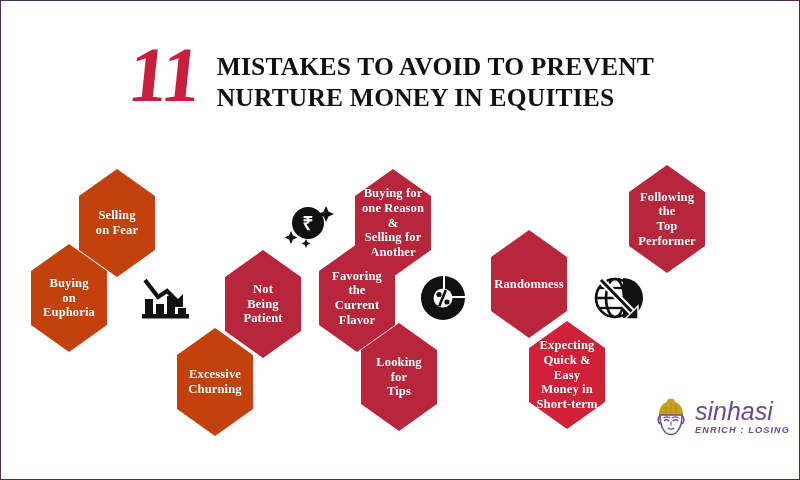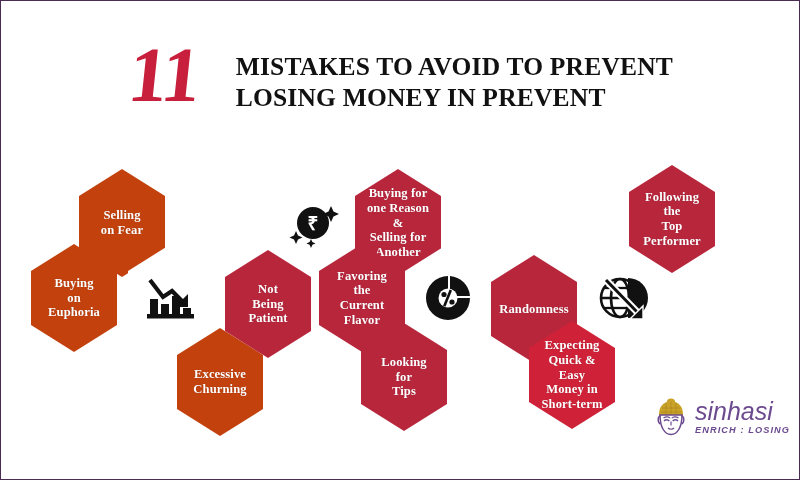--- a/index.html
+++ b/index.html
@@ -33,29 +33,28 @@
   }
   #title-lines{
     font-family:"Liberation Serif", serif;
     font-weight:bold;
     font-size:25.5px;
     line-height:1.22;
     color:#111111;
     letter-spacing:0.2px;
     padding-top:6px;
     white-space:nowrap;
-    margin-left:19px;
   }
 
   
   #hexfield{position:absolute;left:0;top:0;width:800px;height:480px;}
 
   .hex{
     position:absolute;
-    width:86px;height:108px;
+    width:76px;height:108px;
     -webkit-clip-path:polygon(50% 0%,100% 25%,100% 75%,50% 100%,0% 75%,0% 25%);
     clip-path:polygon(50% 0%,100% 25%,100% 75%,50% 100%,0% 75%,0% 25%);
     display:flex;align-items:center;justify-content:center;
     text-align:center;
     box-sizing:border-box;
     padding:4px 6px;
   }
   .hex .lbl{
     color:#ffffff;
     font-family:"Liberation Serif", serif;
@@ -96,21 +95,21 @@
 </style>
 </head>
 <body>
 
 <div id="frame">
 
   <div id="title-block">
     <div id="big-number">11</div>
     <div id="title-lines">
       <div>MISTAKES TO AVOID TO PREVENT</div>
-      <div>LOSING MONEY IN PREVENT</div>
+      <div>NURTURE MONEY IN EQUITIES</div>
     </div>
   </div>
 
   <div id="hexfield">
 
     <div class="hex maroon" style="left:78px;top:168px;">
       <span class="lbl">Selling<br>on Fear</span>
     </div>
 
     <div class="hex maroon" style="left:30px;top:243px;">
@@ -174,21 +173,21 @@
     </div>
 
     <div class="hex crimson" style="left:360px;top:322px;">
       <span class="lbl">Looking<br>for<br>Tips</span>
     </div>
 
     <div class="hex crimson" style="left:628px;top:164px;">
       <span class="lbl small">Following<br>the<br>Top<br>Performer</span>
     </div>
 
-    <div class="hex crimson" style="left:490px;top:254px;">
+    <div class="hex crimson" style="left:490px;top:229px;">
       <span class="lbl small">Randomness</span>
     </div>
 
     <div class="hex icon" style="left:578px;top:243px;">
       <svg width="52" height="50" viewBox="0 0 52 50">
         <path d="M32 5 A20 20 0 0 1 32 45 Z" fill="#111"></path>
         <circle cx="24" cy="25" r="19" fill="none" stroke="#111" stroke-width="2.6"></circle>
         <ellipse cx="24" cy="25" rx="9" ry="19" fill="none" stroke="#111" stroke-width="2.6"></ellipse>
         <line x1="5" y1="25" x2="43" y2="25" stroke="#111" stroke-width="2.6"></line>
         <line x1="8" y1="15" x2="40" y2="15" stroke="#111" stroke-width="2.3"></line>

